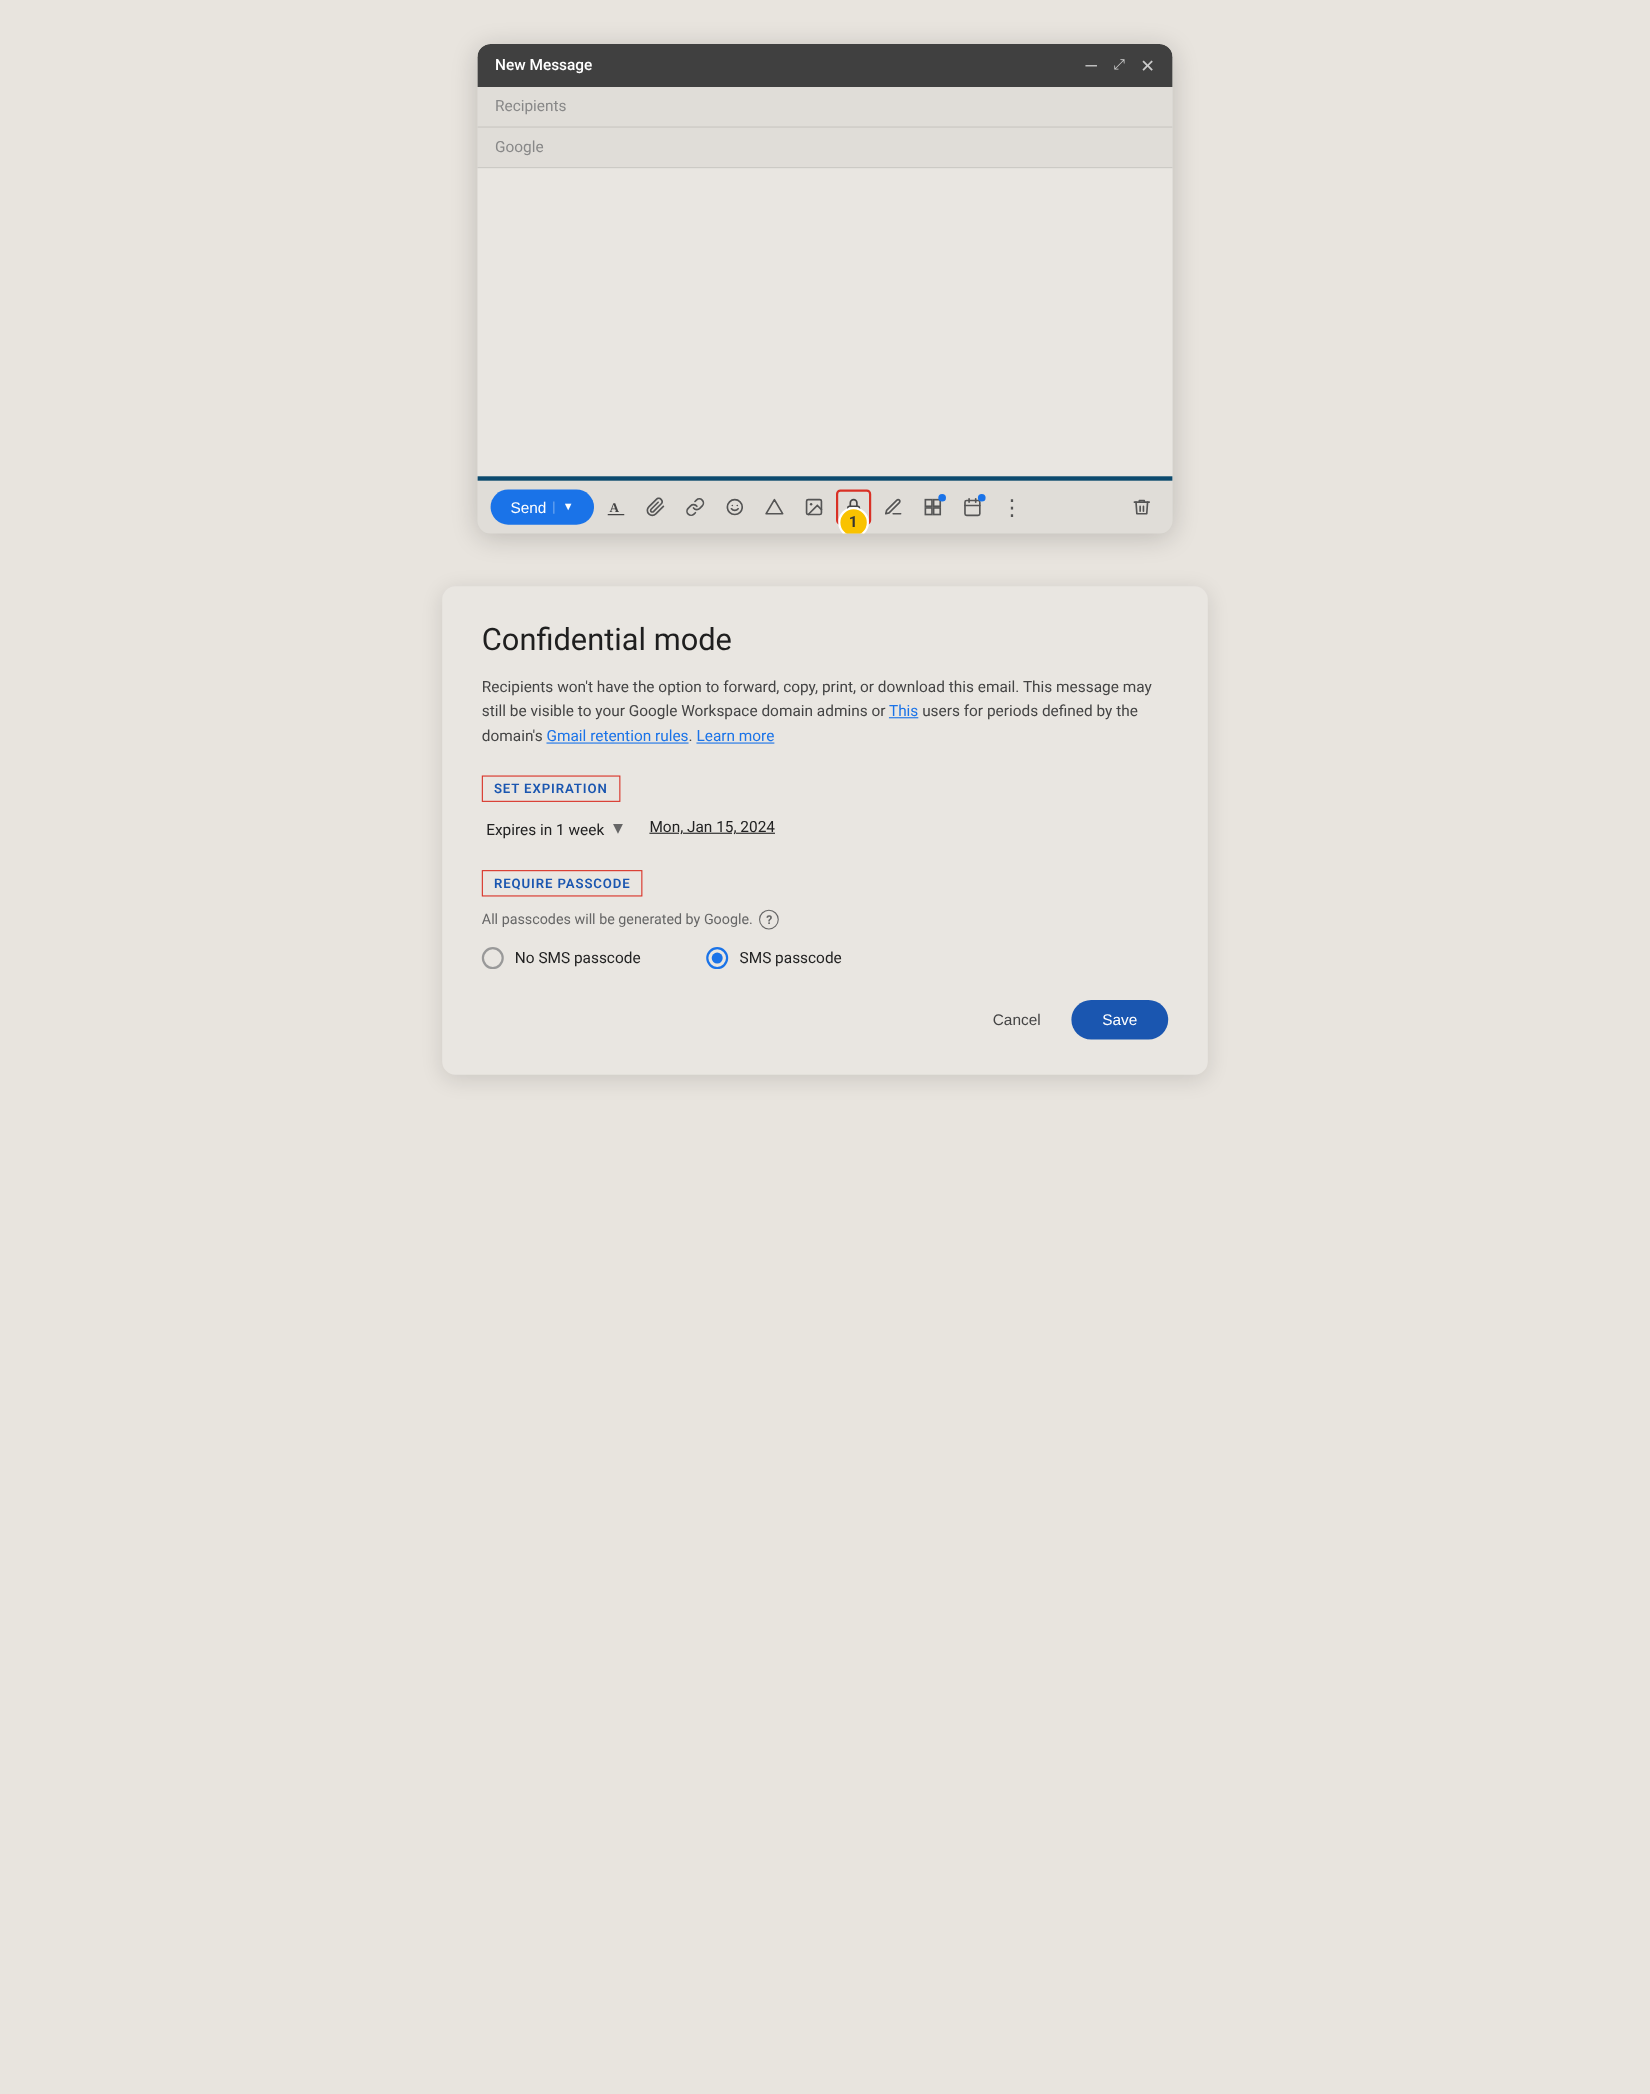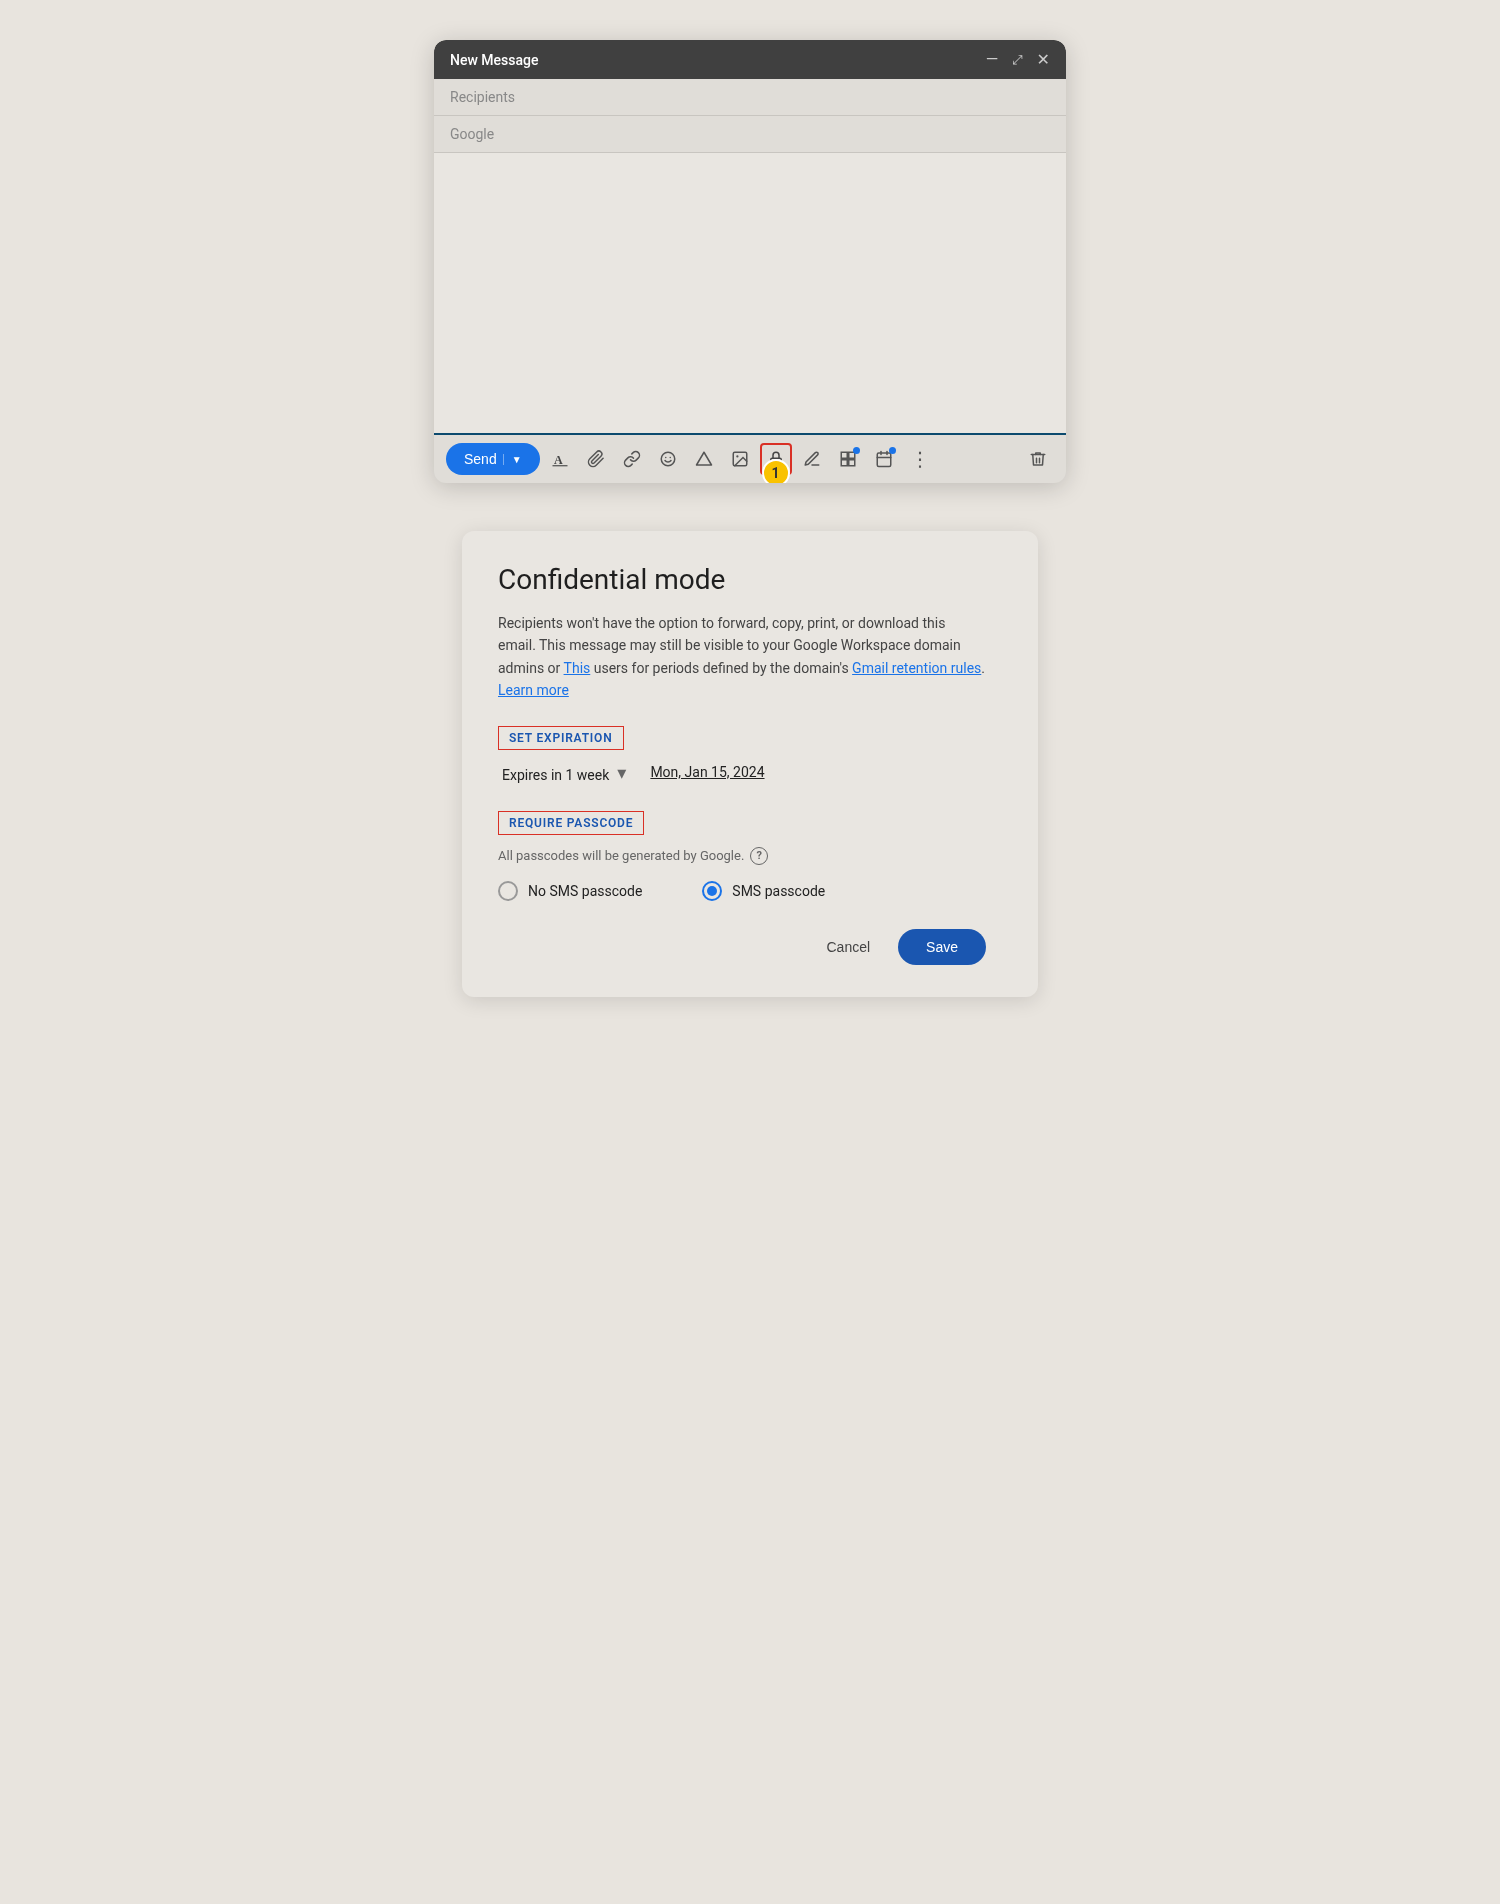--- a/index.html
+++ b/index.html
@@ -65,21 +65,21 @@
       min-height: 280px;
       padding: 10px 16px;
       background: #e9e6e1;
     }
 
     .compose-toolbar {
       padding: 8px 12px;
       display: flex;
       align-items: center;
       gap: 4px;
-      border-top: 2px solid #0c4a6e;
+      border-top: 4px solid #0c4a6e;
       position: relative;
     }
 
     .send-btn {
       background: #1a73e8;
       color: #fff;
       border: none;
       border-radius: 20px;
       padding: 8px 18px;
       font-size: 14px;
@@ -132,25 +132,25 @@
       font-size: 14px;
       display: flex;
       align-items: center;
       justify-content: center;
       border: 2px solid #fff;
       z-index: 10;
     }
 
     
     .confidential-panel {
-      width: 576px;
+      width: 696px;
       background: #e9e6e1;
       border-radius: 12px;
       box-shadow: 0 4px 20px rgba(0,0,0,0.12);
-      padding: 32px 52px 32px 36px;
+      padding: 32px 36px 32px 36px;
       margin-top: 48px;
     }
 
     .conf-title {
       font-size: 28px;
       font-weight: 400;
       color: #1f1f1f;
       margin-bottom: 16px;
     }
 

